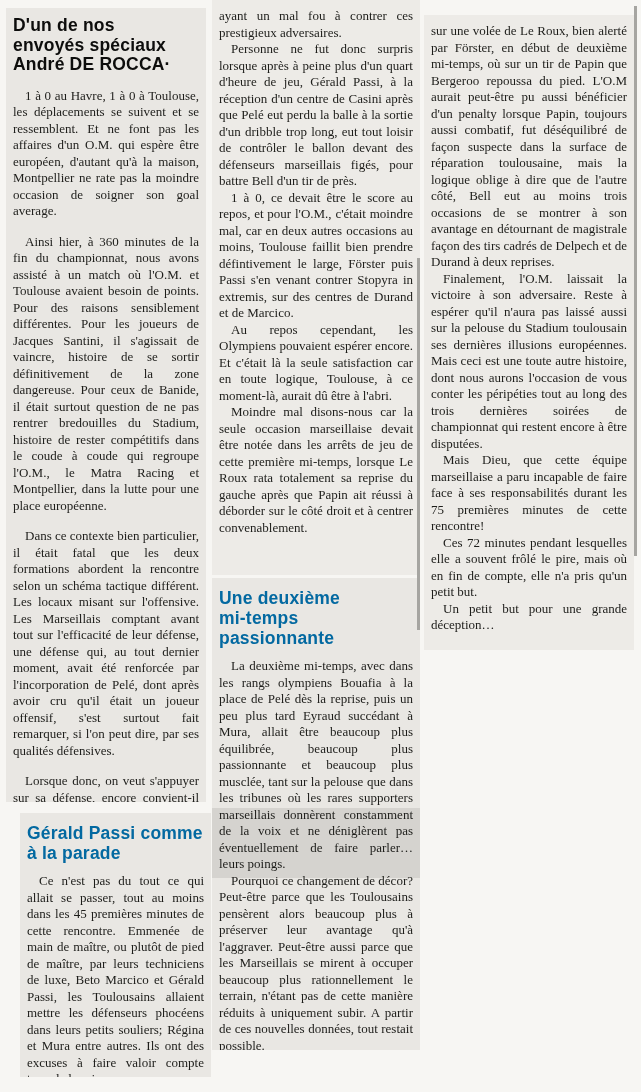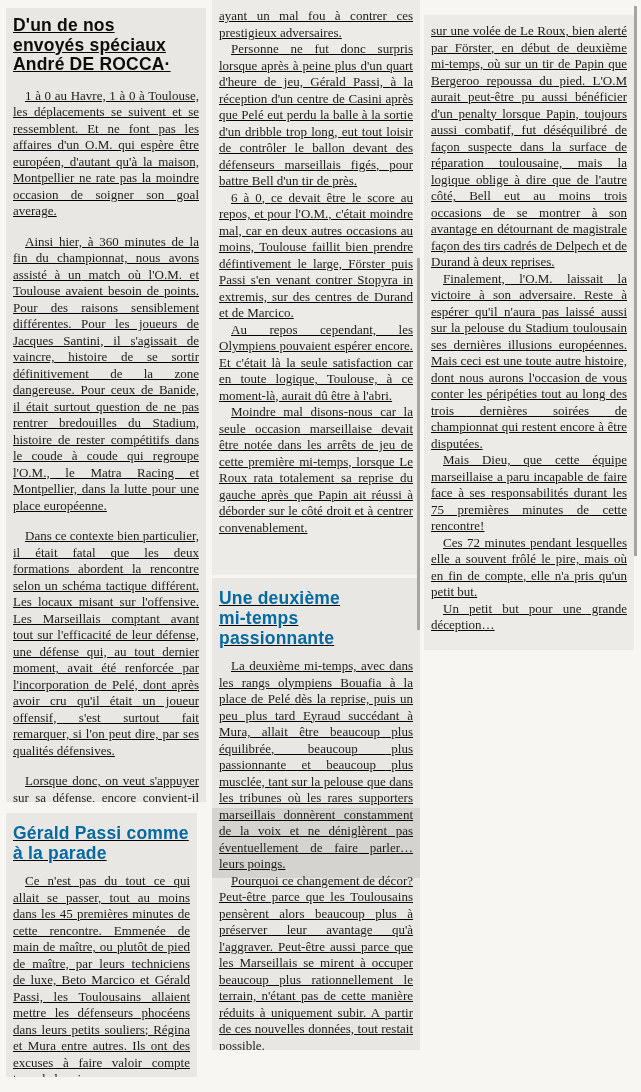--- a/index.html
+++ b/index.html
@@ -39,21 +39,21 @@
   }
   .para{
     margin:0;
     font-size:13px;
     line-height:16.5px;
     text-align:justify;
     color:#1d1d1a;
   }
   .para.indent{text-indent:12px;}
   .para.gap{margin-top:14px;}
-  .content{position:relative;z-index:1;text-decoration:underline;}
+  .content{position:relative;z-index:1;}
   .scan-band{
     position:absolute;left:0;right:0;
     background:#d5d3cf;
     z-index:0;
   }
   .scan-edge{
     position:absolute;
     background:#a6a5a1;
     width:3px;
     z-index:2;
@@ -67,32 +67,32 @@
     <h1 class="headline">D'un de nos
 envoyés spéciaux
 André DE ROCCA·</h1>
     <p class="para indent">1 à 0 au Havre, 1 à 0 à Toulouse, les déplacements se suivent et se ressemblent. Et ne font pas les affaires d'un O.M. qui espère être européen, d'autant qu'à la maison, Montpellier ne rate pas la moindre occasion de soigner son goal average.</p>
     <p class="para indent gap">Ainsi hier, à 360 minutes de la fin du championnat, nous avons assisté à un match où l'O.M. et Toulouse avaient besoin de points. Pour des raisons sensiblement différentes. Pour les joueurs de Jacques Santini, il s'agissait de vaincre, histoire de se sortir définitivement de la zone dangereuse. Pour ceux de Banide, il était surtout question de ne pas rentrer bredouilles du Stadium, histoire de rester compétitifs dans le coude à coude qui regroupe l'O.M., le Matra Racing et Montpellier, dans la lutte pour une place européenne.</p>
     <p class="para indent gap">Dans ce contexte bien particulier, il était fatal que les deux formations abordent la rencontre selon un schéma tactique différent. Les locaux misant sur l'offensive. Les Marseillais comptant avant tout sur l'efficacité de leur défense, une défense qui, au tout dernier moment, avait été renforcée par l'incorporation de Pelé, dont après avoir cru qu'il était un joueur offensif, s'est surtout fait remarquer, si l'on peut dire, par ses qualités défensives.</p>
     <p class="para indent gap">Lorsque donc, on veut s'appuyer sur sa défense, encore convient-il que celle-ci sache se montrer intraitable.</p>
   </div>
 </div>
 
-<div class="block" id="block-b" style="left:6px;top:813px;width:191px;height:264px;">
+<div class="block" id="block-b" style="left:20px;top:813px;width:191px;height:264px;">
   <div class="content">
     <h2 class="subhead">Gérald Passi comme à la parade</h2>
     <p class="para indent">Ce n'est pas du tout ce qui allait se passer, tout au moins dans les 45 premières minutes de cette rencontre. Emmenée de main de maître, ou plutôt de pied de maître, par leurs techniciens de luxe, Beto Marcico et Gérald Passi, les Toulousains allaient mettre les défenseurs phocéens dans leurs petits souliers; Régina et Mura entre autres. Ils ont des excuses à faire valoir compte tenu de leur jenesse,</p>
   </div>
 </div>
 
 <div class="block lighter" id="block-c" style="left:212px;top:0;width:208px;height:575px;">
   <div class="content">
     <p class="para">ayant un mal fou à contrer ces prestigieux adversaires.</p>
     <p class="para indent">Personne ne fut donc surpris lorsque après à peine plus d'un quart d'heure de jeu, Gérald Passi, à la réception d'un centre de Casini après que Pelé eut perdu la balle à la sortie d'un dribble trop long, eut tout loisir de contrôler le ballon devant des défenseurs marseillais figés, pour battre Bell d'un tir de près.</p>
-    <p class="para indent">6 à 0, ce devait être le score au repos, et pour l'O.M., c'était moindre mal, car en deux autres occasions au moins, Toulouse faillit bien prendre défintivement le large, Förster puis Passi s'en venant contrer Stopyra in extremis, sur des centres de Durand et de Marcico.</p>
+    <p class="para indent">1 à 0, ce devait être le score au repos, et pour l'O.M., c'était moindre mal, car en deux autres occasions au moins, Toulouse faillit bien prendre défintivement le large, Förster puis Passi s'en venant contrer Stopyra in extremis, sur des centres de Durand et de Marcico.</p>
     <p class="para indent">Au repos cependant, les Olympiens pouvaient espérer encore. Et c'était là la seule satisfaction car en toute logique, Toulouse, à ce moment-là, aurait dû être à l'abri.</p>
     <p class="para indent">Moindre mal disons-nous car la seule occasion marseillaise devait être notée dans les arrêts de jeu de cette première mi-temps, lorsque Le Roux rata totalement sa reprise du gauche après que Papin ait réussi à déborder sur le côté droit et à centrer convenablement.</p>
   </div>
 </div>
 
 <div class="block" id="block-d" style="left:212px;top:578px;width:208px;height:472px;">
   <div class="scan-band" style="top:230px;height:70px;"></div>
   <div class="content">
     <h2 class="subhead">Une deuxième
 mi-temps

